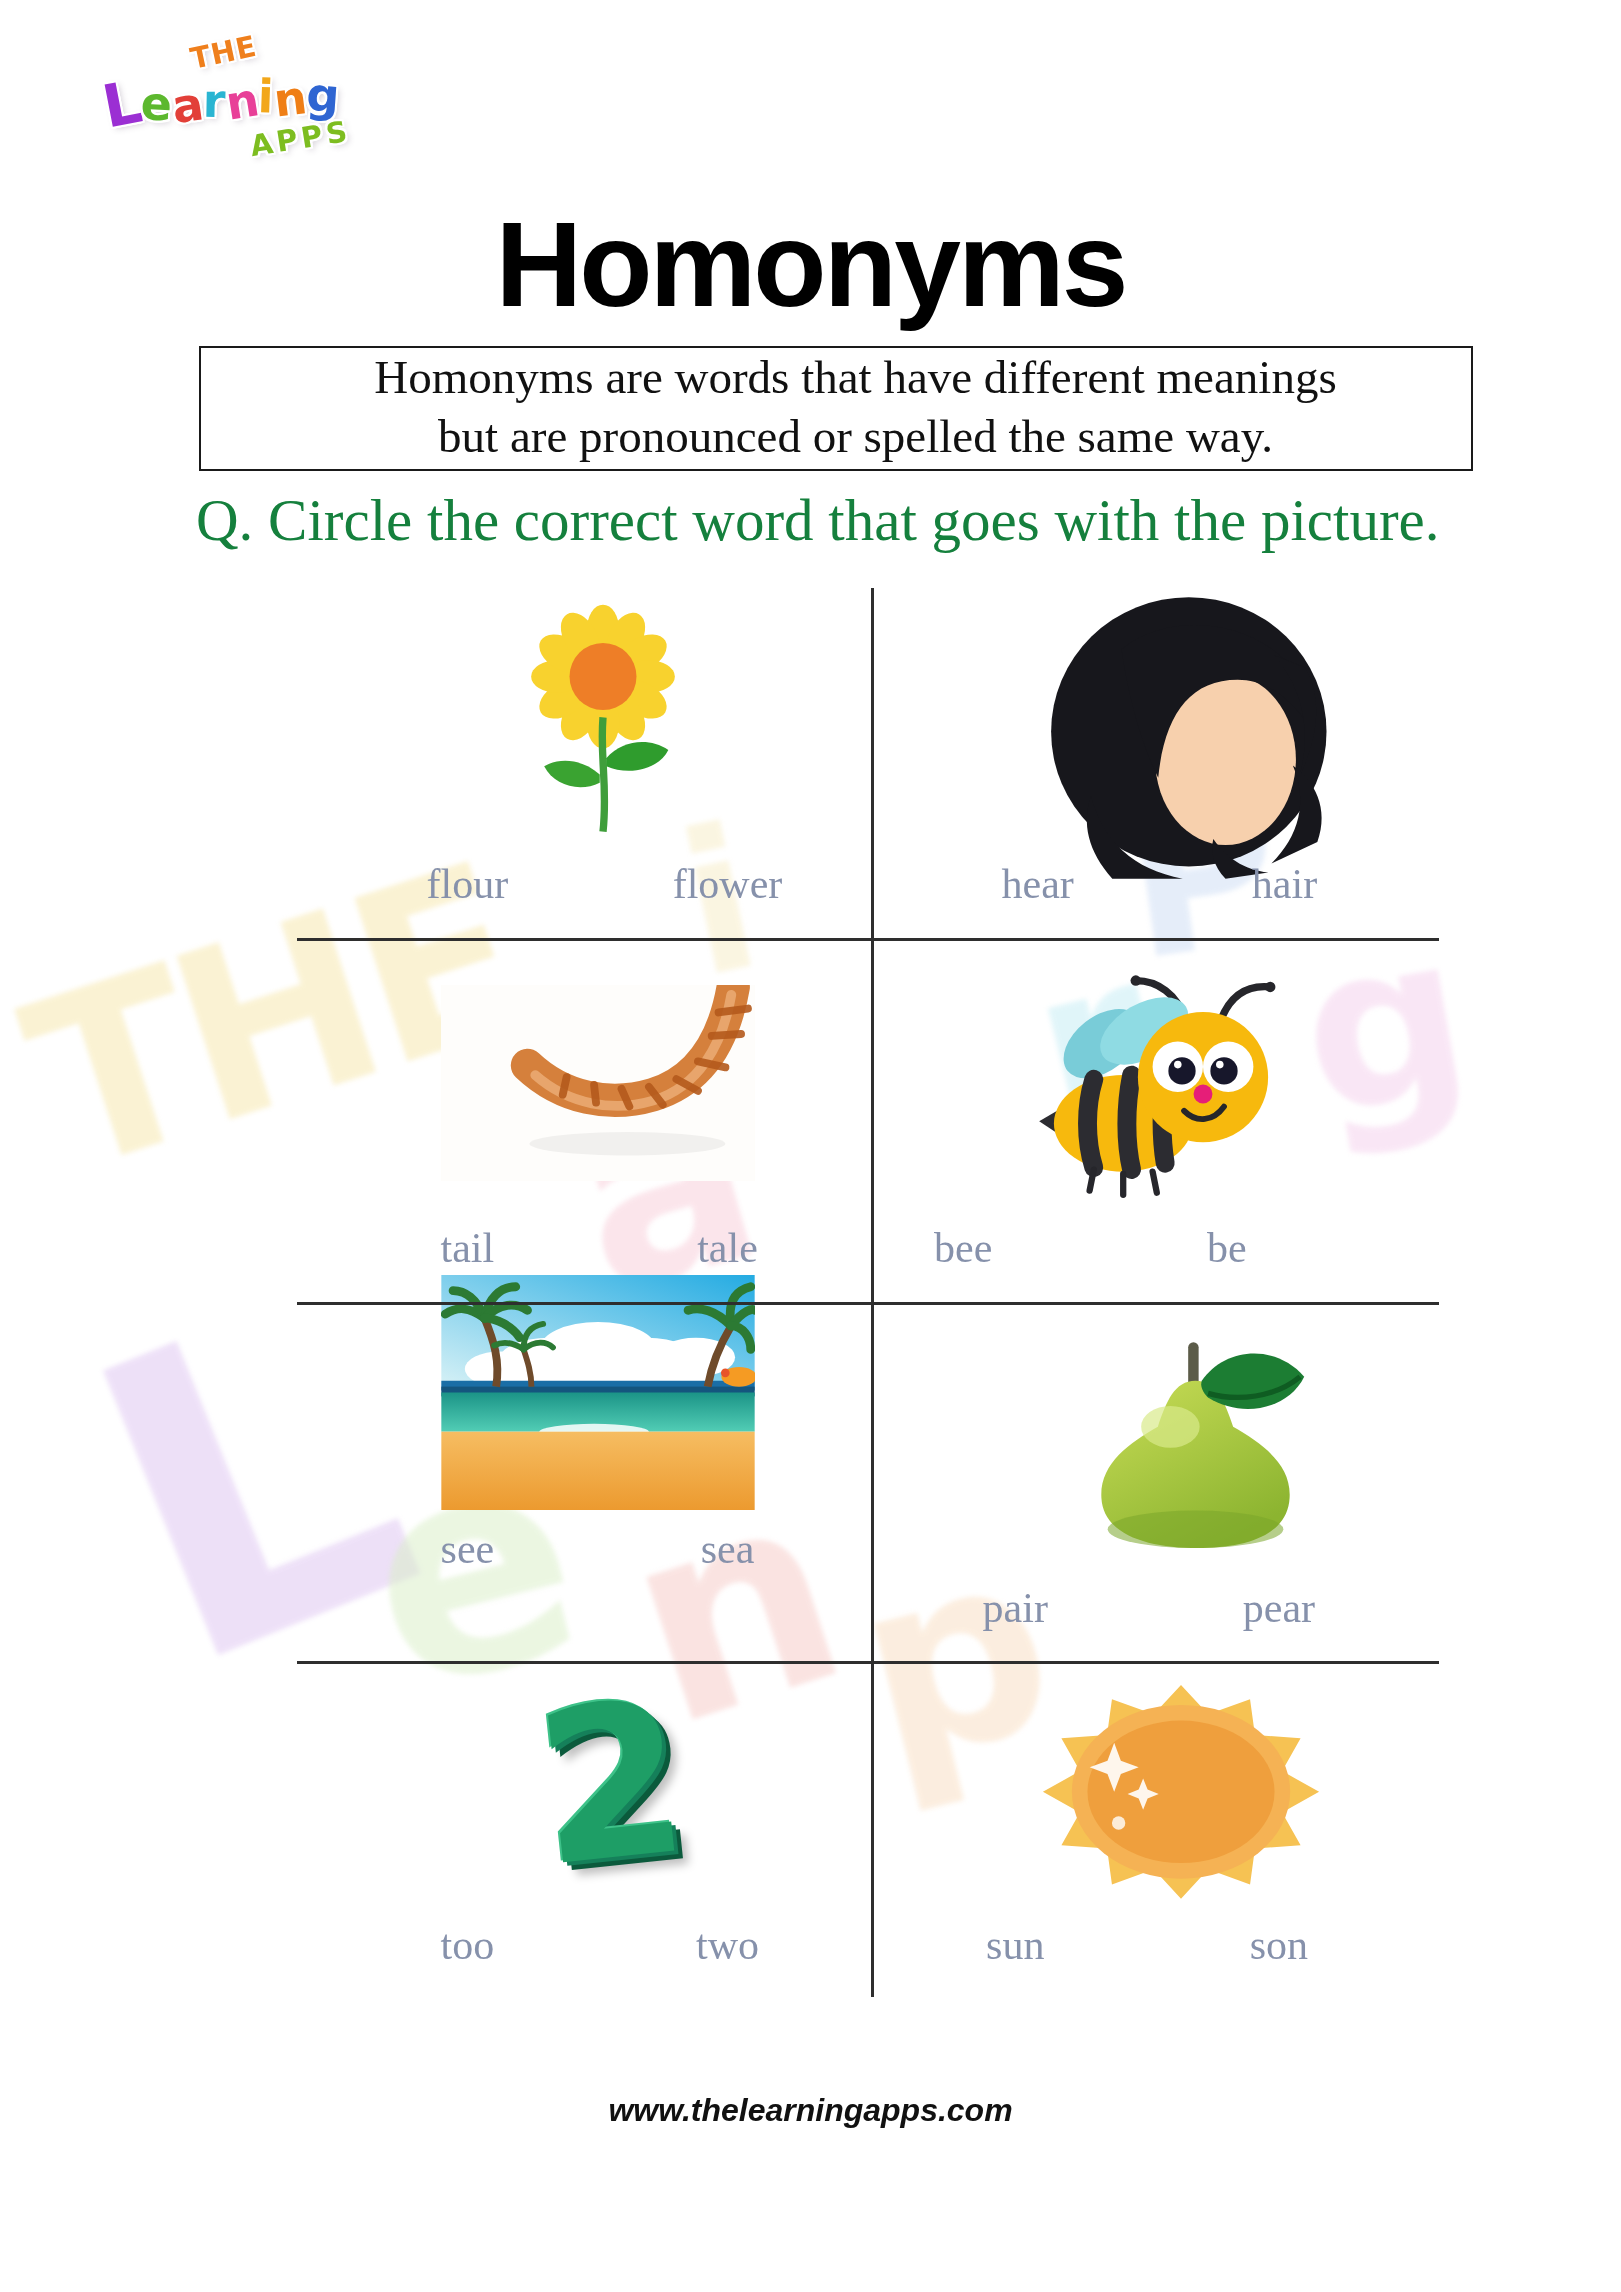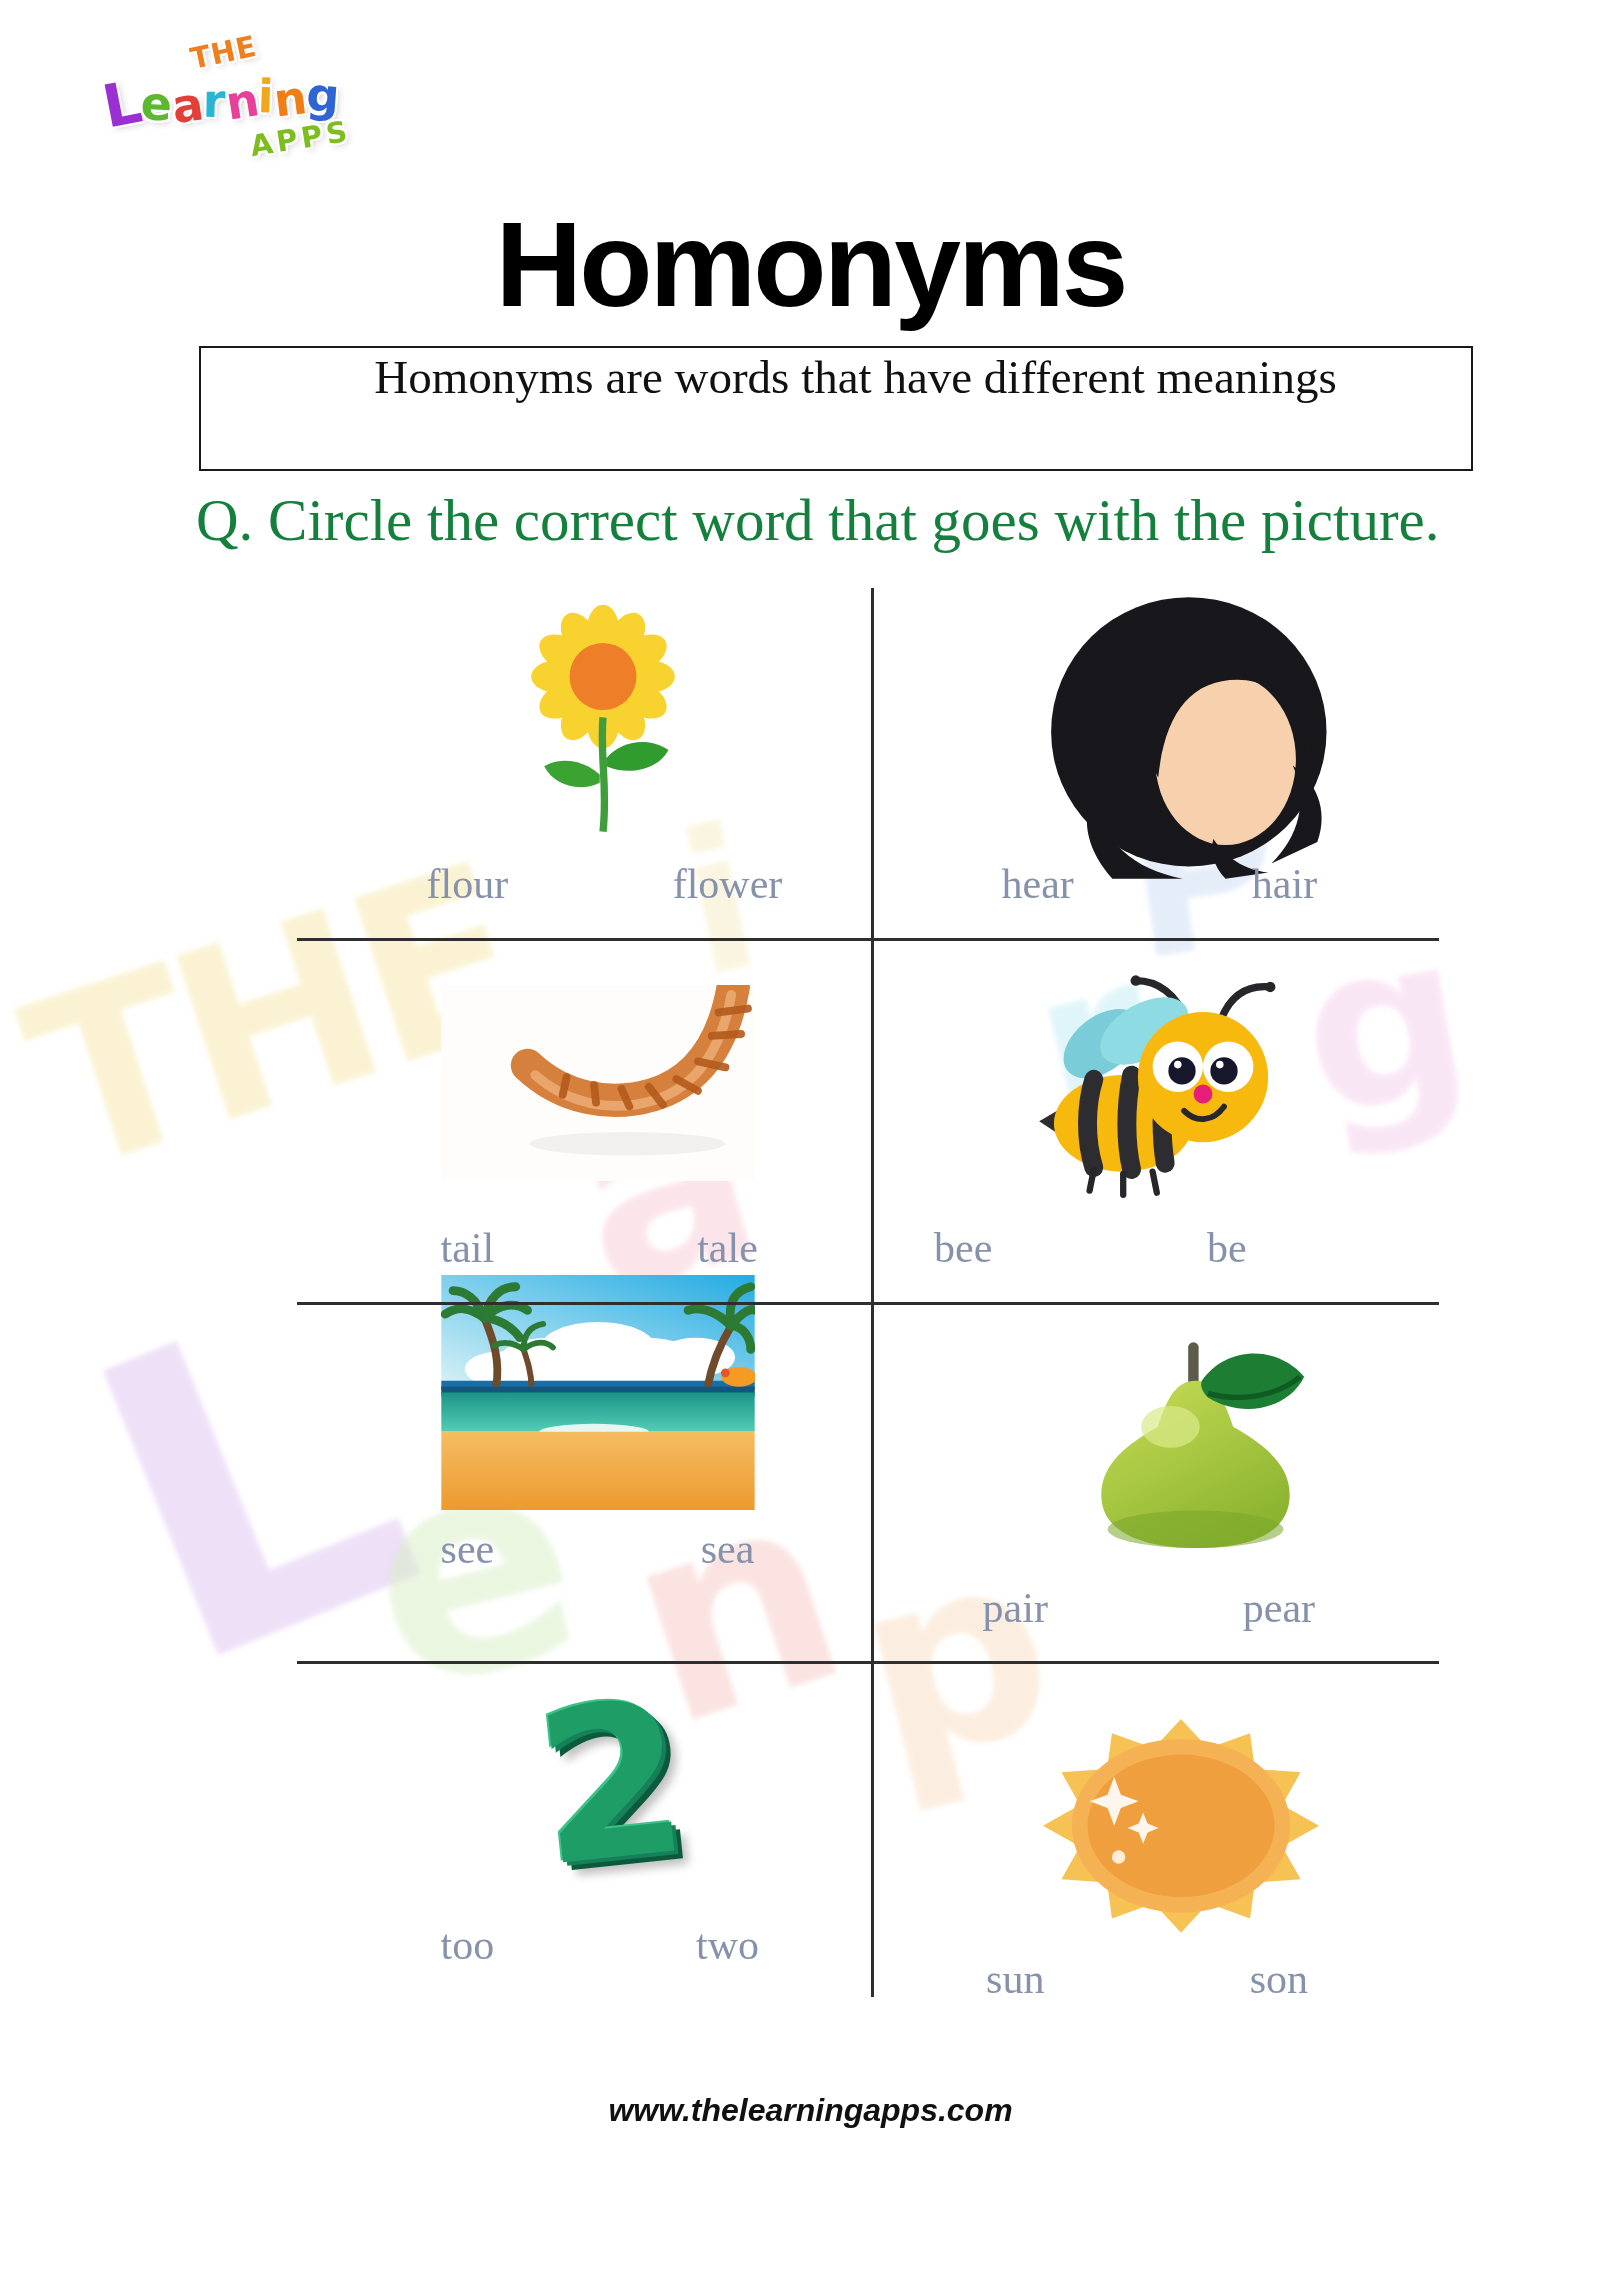--- a/index.html
+++ b/index.html
@@ -56,21 +56,21 @@
 
   
   .cell{position:absolute;z-index:1;}
   .c1{left:294px;top:588px;width:578px;height:350px;}
   .c2{left:875px;top:588px;width:561px;height:350px;}
   .c3{left:294px;top:941px;width:578px;height:361px;}
   .c4{left:823px;top:941px;width:561px;height:361px;}
   .c5{left:294px;top:1246px;width:578px;height:357px;}
   .c6{left:875px;top:1305px;width:561px;height:357px;}
   .c7{left:294px;top:1664px;width:578px;height:335px;}
-  .c8{left:875px;top:1664px;width:561px;height:335px;margin-top:34px;}
+  .c8{left:875px;top:1664px;width:561px;height:335px;}
   .pic{position:absolute;}
   .word{position:absolute;bottom:25.5px;transform:translateX(-50%);font-size:42px;line-height:57px;
        color:#8691ab;z-index:2;}
   .cellL .w1{left:30%;}.cellL .w2{left:75%;}
   .cellR .w1{left:25%;}.cellR .w2{left:72%;}
   .c2 .w1{left:29%;}.c2 .w2{left:73%;}
 
   
   .pic-flower{left:211px;top:14.7px;width:196px;height:245px;}
   .pic-hair{left:154px;top:0px;width:338px;height:306px;}
@@ -109,20 +109,21 @@
   <div class="logo-learning">
     <span class="ll0 sticker">L</span><span class="ll1 sticker">e</span><span class="ll2 sticker">a</span><span class="ll3 sticker">r</span><span class="ll4 sticker">n</span><span class="ll5 sticker">i</span><span class="ll6 sticker">n</span><span class="ll7 sticker">g</span>
   </div>
   <div class="logo-apps sticker">APPS</div>
 </div>
 
 <h1 class="title">Homonyms</h1>
 
 <div class="def-box">
   <span>Homonyms are words that have different meanings</span>
+  <span>but are pronounced or spelled the same way.</span>
 </div>
 
 <div class="question">Q. Circle the correct word that goes with the picture.</div>
 
 <div class="vline"></div>
 <div class="hline hline1"></div>
 <div class="hline hline2"></div>
 <div class="hline hline3"></div>
 
 <div class="cell c1 cellL">

